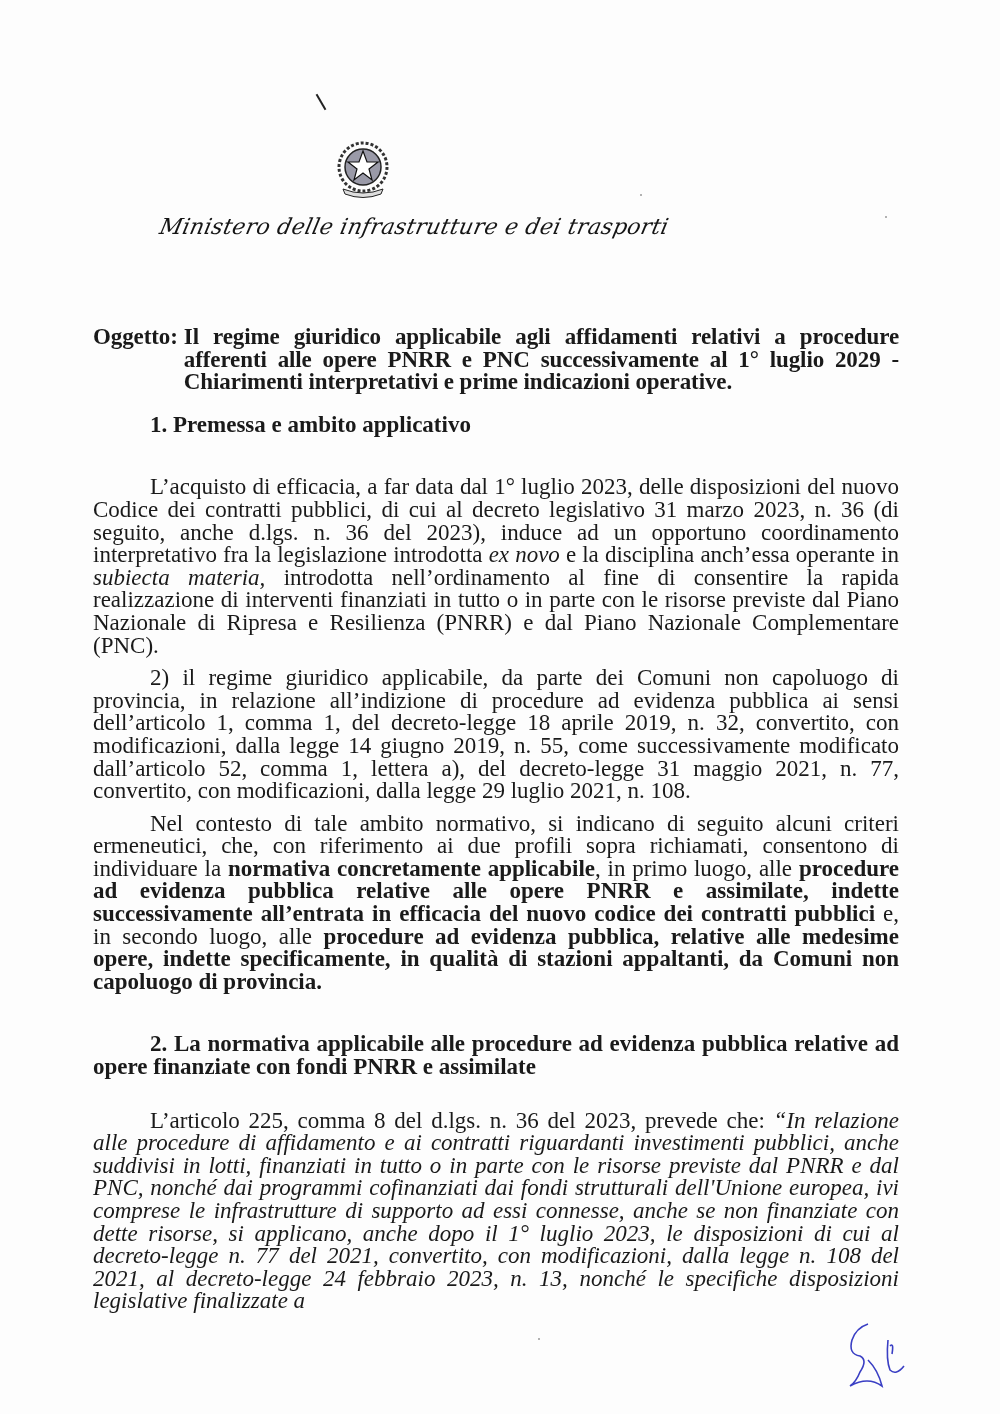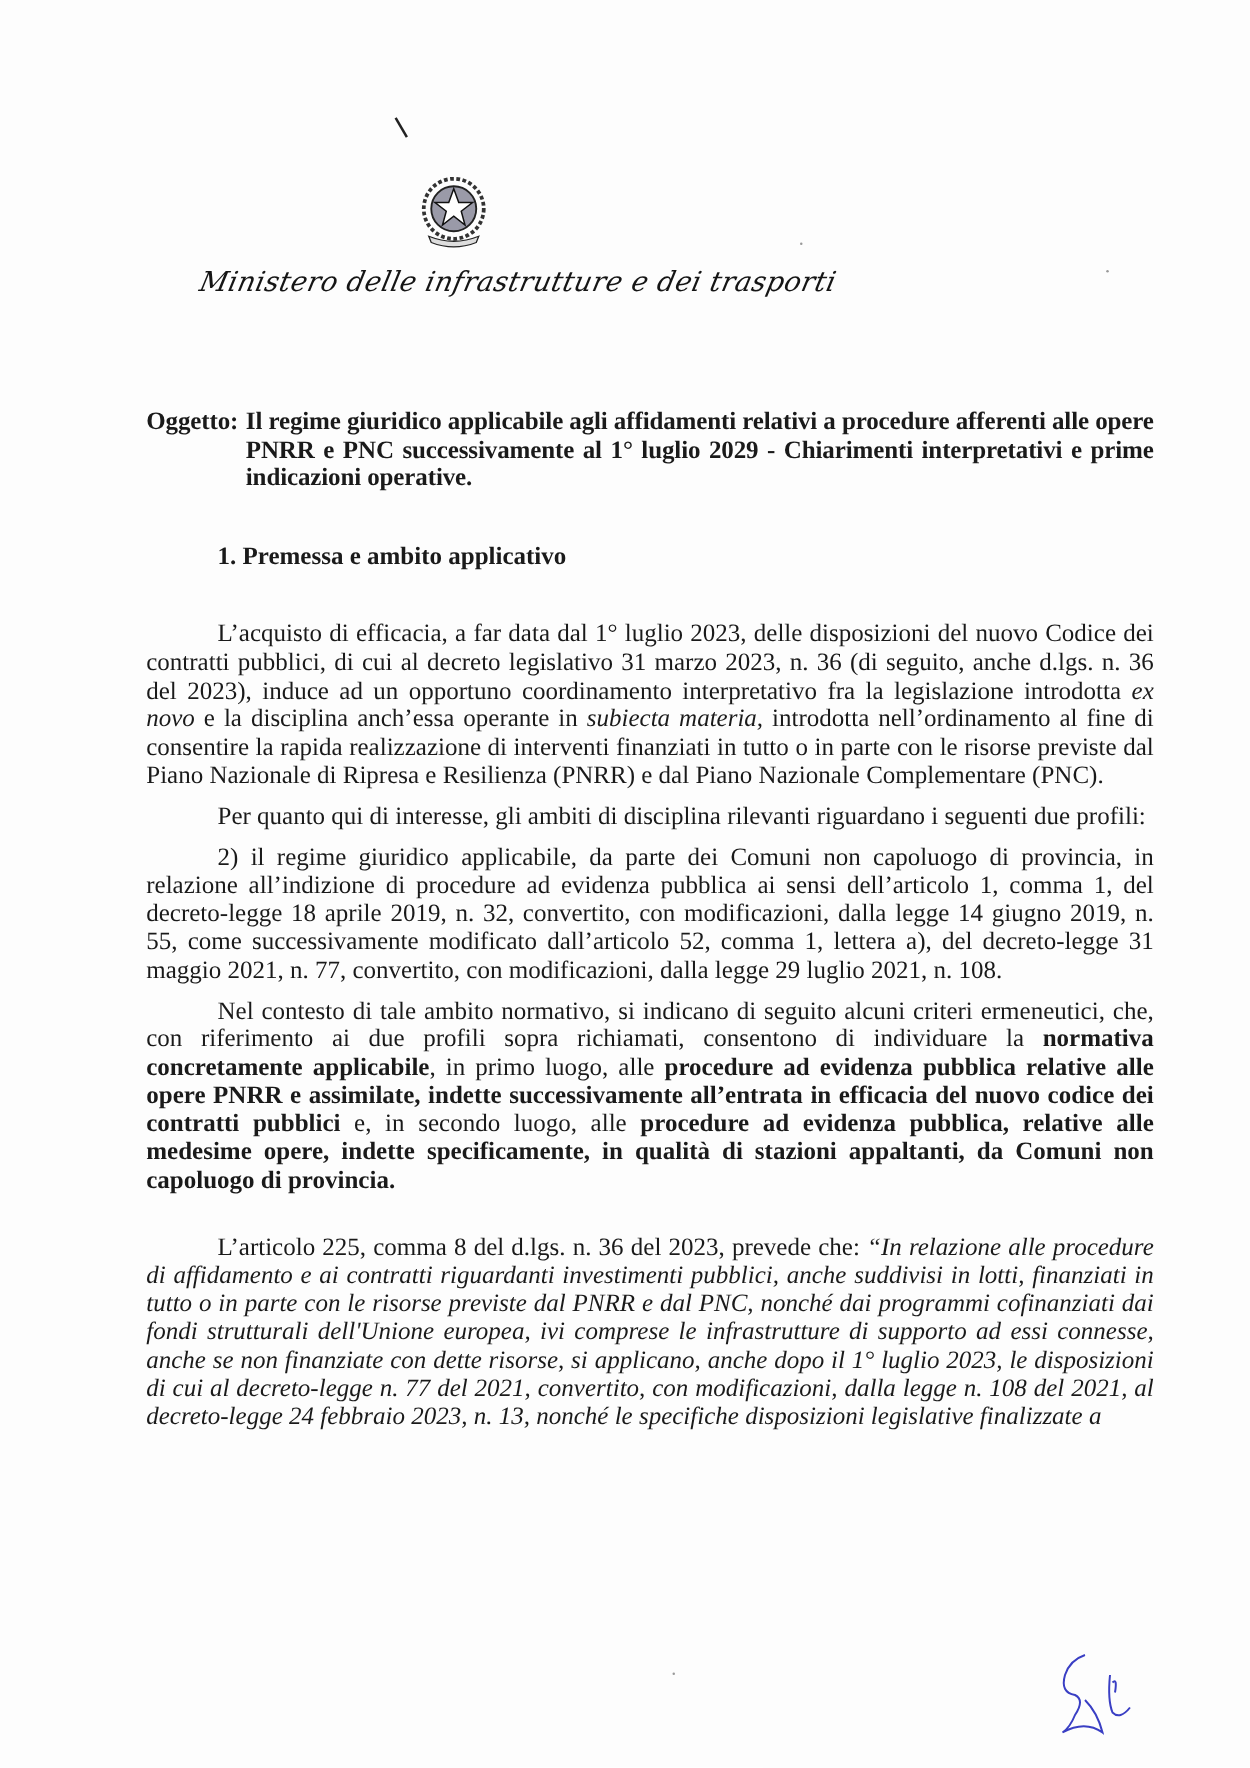--- a/index.html
+++ b/index.html
@@ -4,25 +4,25 @@
 <style>
   html, body { margin: 0; padding: 0; background: #ffffff; }
   body { width: 1000px; height: 1414px; position: relative; overflow: hidden;
          font-family: "Liberation Serif", "DejaVu Serif", serif; color: #1a1a1a; }
   .page { position: absolute; left: 0; top: 0; width: 1000px; height: 1414px; background: #fdfdfd; }
   .scan-mark { position: absolute; left: 320px; top: 93px; width: 2px; height: 18px; background: #222; transform: rotate(-30deg); }
   .emblem { position: absolute; left: 331px; top: 137px; width: 64px; height: 64px; }
   .ministry { position: absolute; left: 160px; top: 214px; width: 420px; text-align: left;
               font-family: "DejaVu Serif", "Liberation Serif", serif; font-style: italic;
               font-size: 22px; letter-spacing: 0.3px; color: #151515; transform: skewX(-12deg); white-space: nowrap; }
-  .content { position: absolute; left: 117px; top: 326px; width: 806px; font-size: 20px; line-height: 22.6px; text-align: justify; }
+  .content { position: absolute; left: 93px; top: 326px; width: 806px; font-size: 23px; line-height: 22.6px; text-align: justify; }
   .subject { display: flex; font-weight: bold; letter-spacing: -0.1px; }
   .subject .label { flex: 0 0 auto; margin-right: 6px; }
   .subject .text { flex: 1 1 auto; }
-  .h1 { font-weight: bold; margin-top: 40px; margin-left: 57px; }
+  .h1 { font-weight: bold; margin-top: 20px; margin-left: 57px; }
   .p { text-indent: 57px; margin: 0 0 10px 0; }
   .p.first { margin-top: 40px; }
   .h2 { font-weight: bold; text-indent: 57px; margin-top: 40px; }
   .p.quote-p { margin-top: 31px; }
   b { font-weight: bold; }
   i { }
   .signature { position: absolute; left: 838px; top: 1320px; width: 90px; height: 70px; }
   .specks { position: absolute; width: 2px; height: 2px; background: #999; border-radius: 1px; }
 </style>
 </head>
@@ -45,27 +45,27 @@
 
     <div class="subject">
       <span class="label">Oggetto:</span>
       <span class="text">Il regime giuridico applicabile agli affidamenti relativi a procedure afferenti alle opere PNRR e PNC successivamente al 1° luglio 2029 - Chiarimenti interpretativi e prime indicazioni operative.</span>
     </div>
 
     <div class="h1">1. Premessa e ambito applicativo</div>
 
     <p class="p first"><span>L’acquisto di efficacia, a far data dal 1° luglio 2023, delle disposizioni del nuovo Codice dei contratti pubblici, di cui al decreto legislativo 31 marzo 2023, n. 36 (di seguito, anche d.lgs. n. 36 del 2023), induce ad un opportuno coordinamento interpretativo fra la legislazione introdotta </span><i>ex novo</i><span> e la disciplina anch’essa operante in </span><i>subiecta materia,</i><span> introdotta nell’ordinamento al fine di consentire la rapida realizzazione di interventi finanziati in tutto o in parte con le risorse previste dal Piano Nazionale di Ripresa e Resilienza (PNRR) e dal Piano Nazionale Complementare (PNC).</span></p>
 
-    <p class="p">Per quanto qui di interesse, gli ambiti di disciplina rilevanti riguardano i seguenti due profili:</p>
 
 
     <p class="p">2) il regime giuridico applicabile, da parte dei Comuni non capoluogo di provincia, in relazione all’indizione di procedure ad evidenza pubblica ai sensi dell’articolo 1, comma 1, del decreto-legge 18 aprile 2019, n. 32, convertito, con modificazioni, dalla legge 14 giugno 2019, n. 55, come successivamente modificato dall’articolo 52, comma 1, lettera a), del decreto-legge 31 maggio 2021, n. 77, convertito, con modificazioni, dalla legge 29 luglio 2021, n. 108.</p>
 
     <p class="p"><span>Nel contesto di tale ambito normativo, si indicano di seguito alcuni criteri ermeneutici, che, con riferimento ai due profili sopra richiamati, consentono di individuare la </span><b>normativa concretamente applicabile</b><span>, in primo luogo, alle </span><b>procedure ad evidenza pubblica relative alle opere PNRR e assimilate, indette successivamente all’entrata in efficacia del nuovo codice dei contratti pubblici</b><span> e, in secondo luogo, alle </span><b>procedure ad evidenza pubblica, relative alle medesime opere, indette specificamente, in qualità di stazioni appaltanti, da Comuni non capoluogo di provincia.</b></p>
 
+    <div class="h2">2. La normativa applicabile alle procedure ad evidenza pubblica relative ad opere finanziate con fondi PNRR e assimilate</div>
 
     <p class="p quote-p"><span>L’articolo 225, comma 8 del d.lgs. n. 36 del 2023, prevede che: </span><i>“In relazione alle procedure di affidamento e ai contratti riguardanti investimenti pubblici, anche suddivisi in lotti, finanziati in tutto o in parte con le risorse previste dal PNRR e dal PNC, nonché dai programmi cofinanziati dai fondi strutturali dell'Unione europea, ivi comprese le infrastrutture di supporto ad essi connesse, anche se non finanziate con dette risorse, si applicano, anche dopo il 1° luglio 2023, le disposizioni di cui al decreto-legge n. 77 del 2021, convertito, con modificazioni, dalla legge n. 108 del 2021, al decreto-legge 24 febbraio 2023, n. 13, nonché le specifiche disposizioni legislative finalizzate a</i></p>
   </div>
 
   <svg class="signature" viewBox="0 0 90 70">
     <path d="M30 4 Q18 8 14 20 Q10 34 22 36 Q30 40 22 52 Q18 62 12 66 Q30 56 44 66 Q40 50 30 40" fill="none" stroke="#3a3fc4" stroke-width="1.6"></path>
     <path d="M50 20 Q48 40 52 50 Q58 56 66 46 M52 26 Q56 22 54 34" fill="none" stroke="#3a3fc4" stroke-width="1.6"></path>
   </svg>
 
   <div class="specks" style="left:640px; top:194px;"></div>

